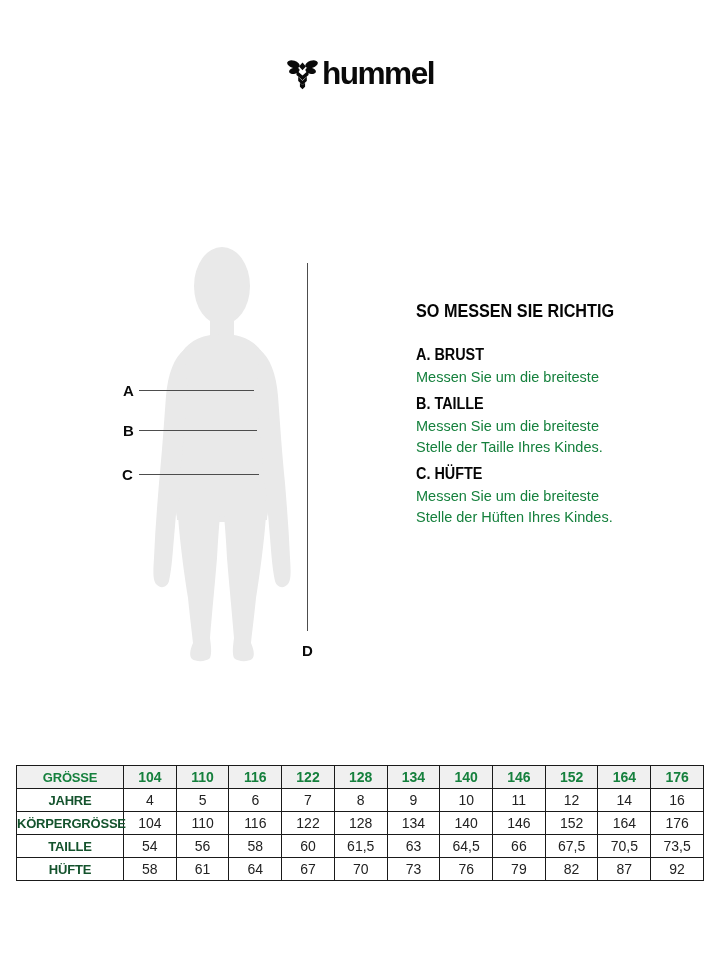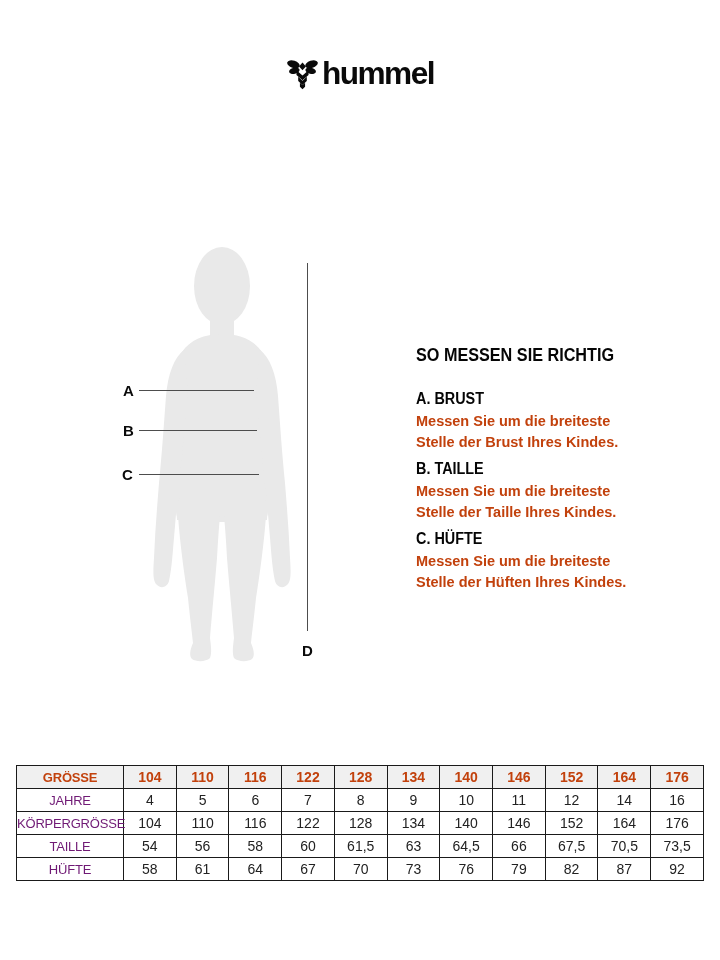--- a/index.html
+++ b/index.html
@@ -62,41 +62,41 @@
     color: #0a0a0a;
     line-height: 1;
   }
   .mlabel-a { left: 123px; top: 383px; }
   .mlabel-b { left: 123px; top: 423px; }
   .mlabel-c { left: 122px; top: 467px; }
   .vline { position: absolute; left: 307px; top: 263px; width: 1px; height: 368px; background: #4d4d4d; }
   .mlabel-d { left: 302px; top: 643px; }
 
   
-  .instructions { position: absolute; left: 416px; top: 301px; width: 250px; margin-top: 44px; }
+  .instructions { position: absolute; left: 416px; top: 301px; width: 250px; }
   .instr-heading {
     font-size: 18px;
     font-weight: bold;
     white-space: nowrap;
     transform: scaleX(0.9);
     transform-origin: left center;
     margin: 0 0 24px 0;
     color: #050505;
   }
   .instr-section { margin-bottom: 7px; }
   .instr-title {
     font-size: 16px;
     font-weight: bold;
     white-space: nowrap;
     transform: scaleX(0.9);
     transform-origin: left center;
     margin-bottom: 3px;
     color: #050505;
   }
-  .instr-line { font-size: 14.5px; line-height: 21px; color: #c2410c; font-weight: bold; }
+  .instr-line { font-size: 14.5px; line-height: 21px; color: #15803d; }
 
   
   .size-table {
     position: absolute;
     left: 16px; top: 765px;
     width: 688px;
     border-collapse: collapse;
     table-layout: fixed;
   }
   .size-table td {
@@ -104,26 +104,26 @@
     height: 22px;
     padding: 0;
     text-align: center;
     vertical-align: middle;
     font-size: 14px;
     color: #222;
     white-space: nowrap;
   }
   .size-table col.label-col { width: 107px; }
   .size-table .label-cell {
-    font-weight: normal;
+    font-weight: bold;
     font-size: 13px;
     letter-spacing: -0.2px;
-    color: #701a75;
-  }
-  .size-table .header-row td { background: #f0f0f0; font-weight: bold; color: #c2410c; }
+    color: #14532d;
+  }
+  .size-table .header-row td { background: #f0f0f0; font-weight: bold; color: #15803d; }
 </style>
 </head>
 <body>
 
 <div class="page">
 
   <div class="logo-row">
     <span class="bee-icon">
       <svg viewBox="0 0 72 76" xmlns="http://www.w3.org/2000/svg">
         <g fill="#0a0a0a">
@@ -163,21 +163,20 @@
   <div class="mline mline-c"></div>
   <div class="vline"></div>
   <span class="mlabel mlabel-d">D</span>
 
   <div class="instructions">
     <div class="instr-heading">SO MESSEN SIE RICHTIG</div>
     <div id="instr-sections">
         <div class="instr-section">
           <div class="instr-title">A. BRUST</div>
           <div class="instr-line">Messen Sie um die breiteste</div>
-          <div class="instr-line">Stelle der Brust Ihres Kindes.</div>
         </div>
         <div class="instr-section">
           <div class="instr-title">B. TAILLE</div>
           <div class="instr-line">Messen Sie um die breiteste</div>
           <div class="instr-line">Stelle der Taille Ihres Kindes.</div>
         </div>
         <div class="instr-section">
           <div class="instr-title">C. HÜFTE</div>
           <div class="instr-line">Messen Sie um die breiteste</div>
           <div class="instr-line">Stelle der Hüften Ihres Kindes.</div>

